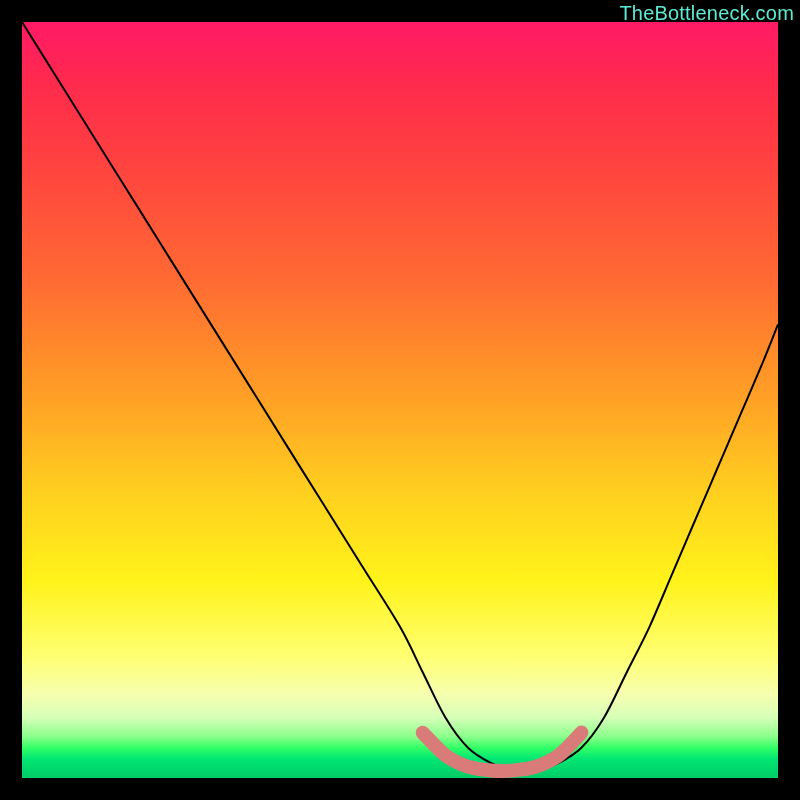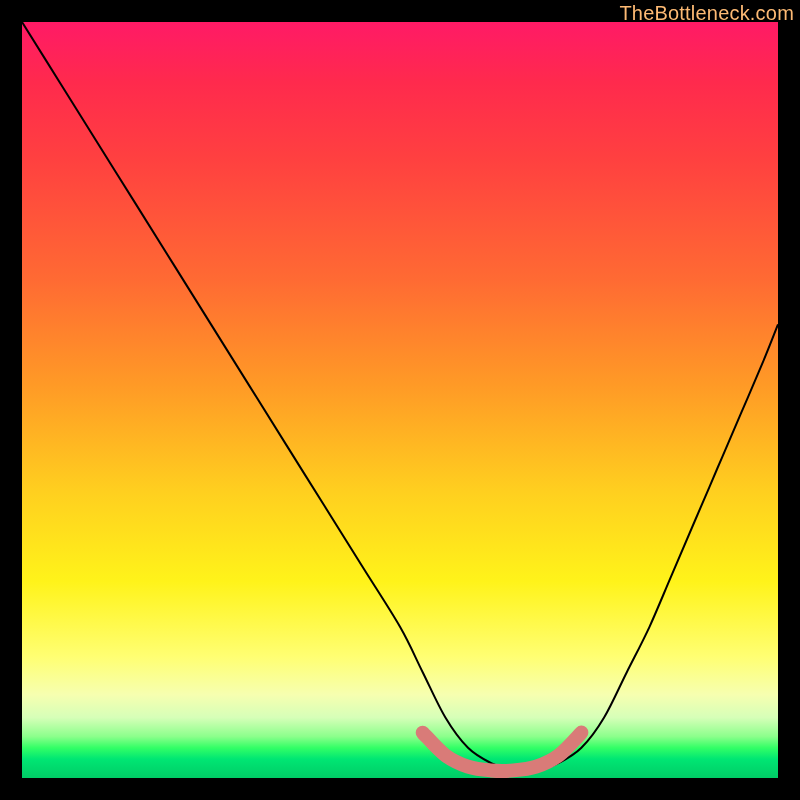--- a/index.html
+++ b/index.html
@@ -39,21 +39,21 @@
       #8cff8c 94.5%,
       #33ff66 96%,
       #00e673 97.5%,
       #00cc66 100%
     );
   }
   .watermark {
     position: absolute;
     top: 2px;
     right: 6px;
-    color: #fdba74;
+    color: #5eead4;
     font-size: 20px;
     font-weight: 500;
     letter-spacing: 0.2px;
     user-select: none;
   }
   svg.curve {
     position: absolute;
     left: 0;
     top: 0;
     width: 756px;

